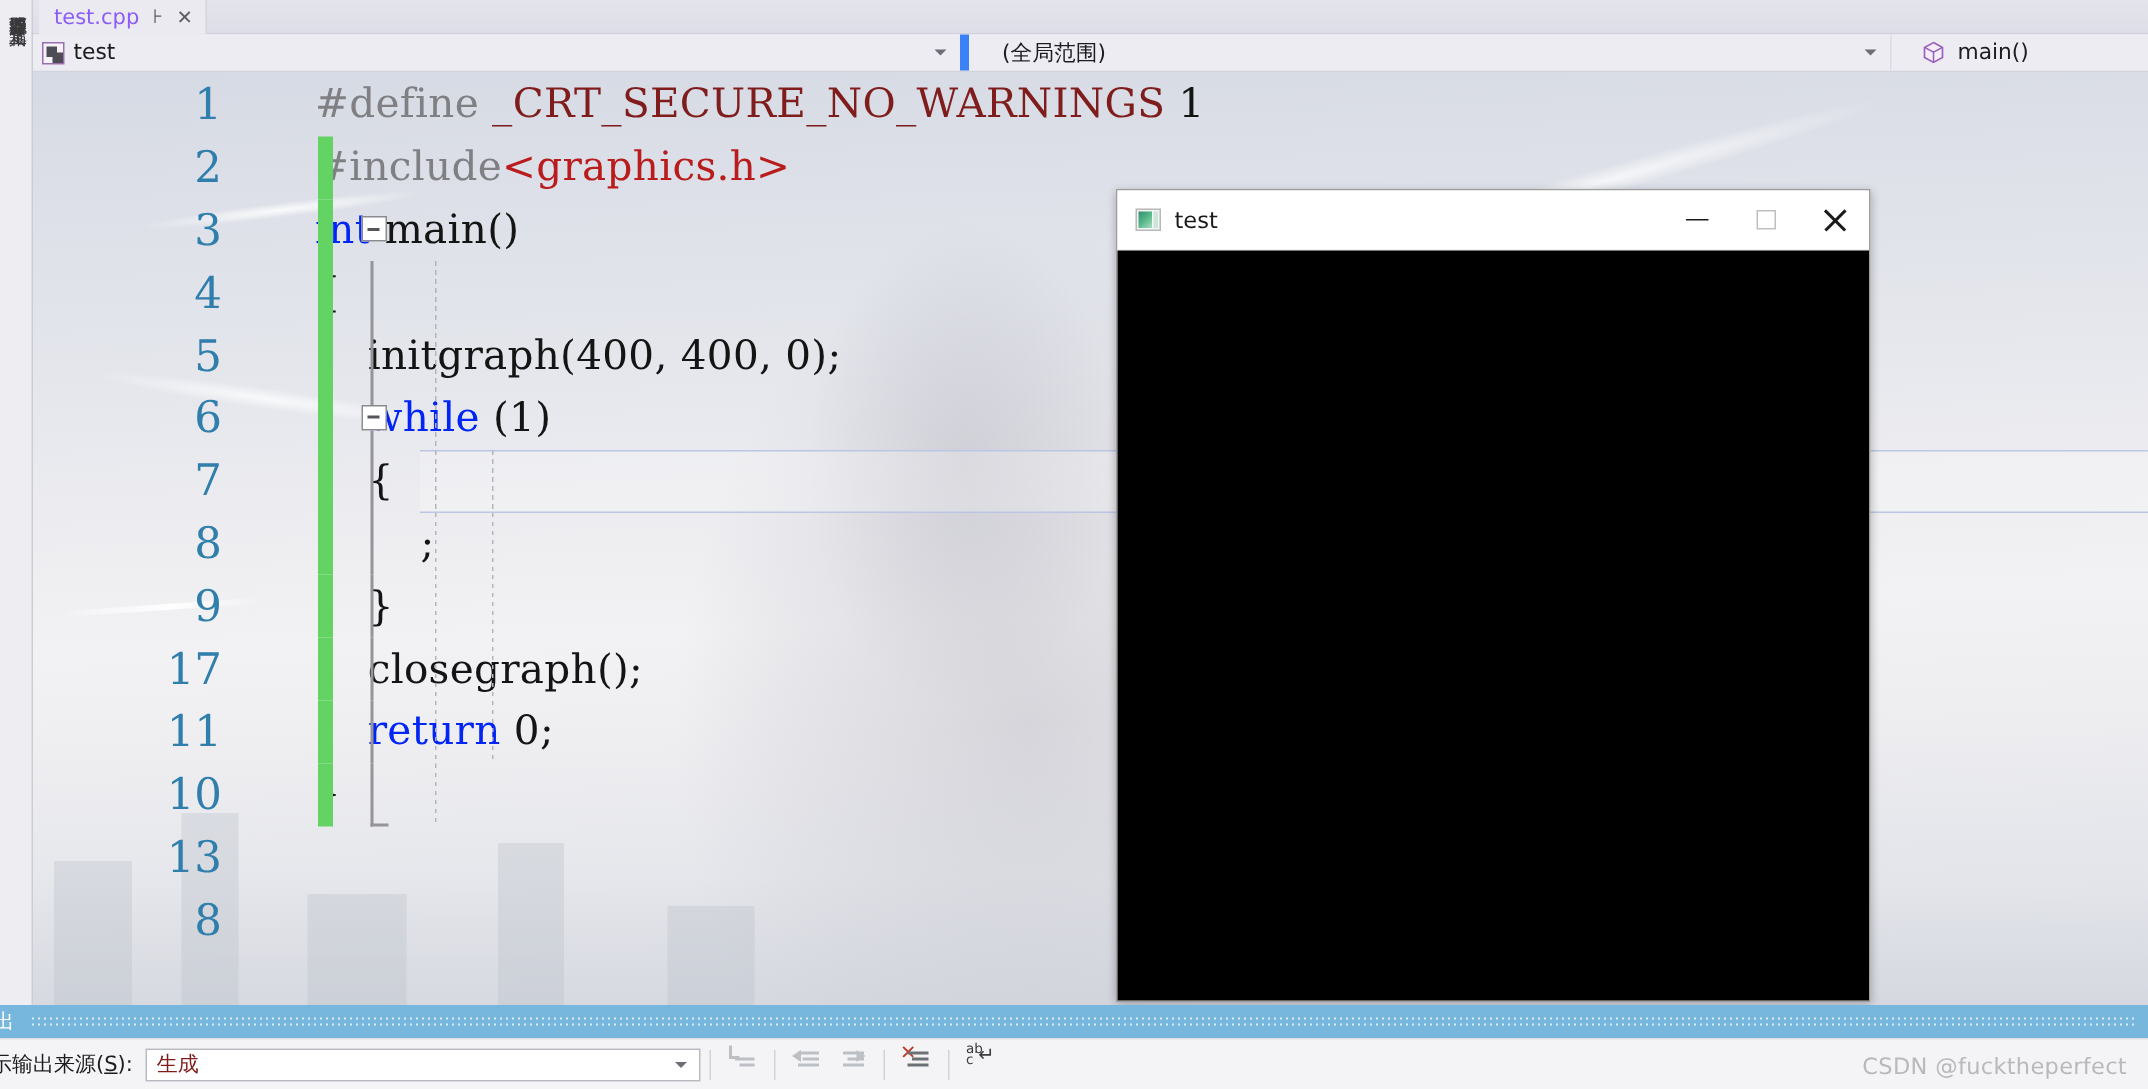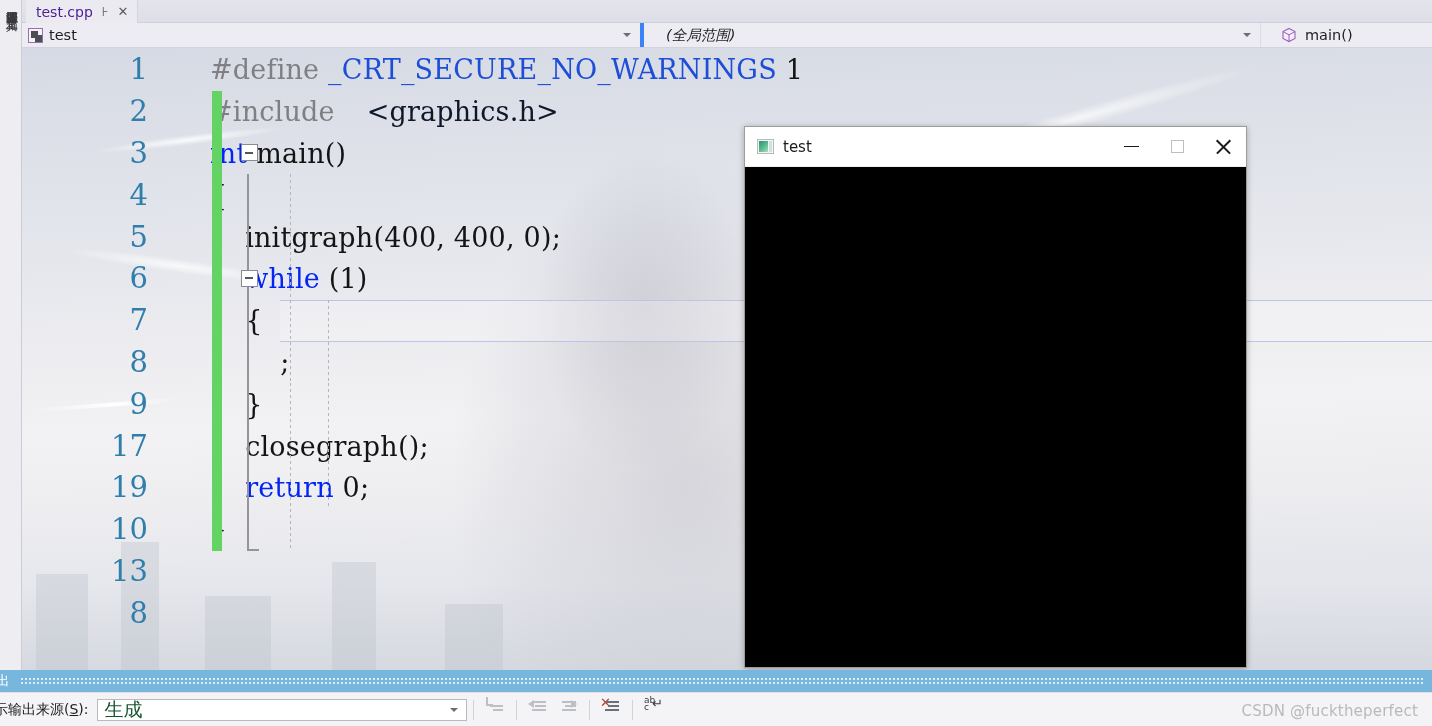--- a/index.html
+++ b/index.html
@@ -93,38 +93,38 @@
     background: linear-gradient(to bottom,#e4e4ec,#dedee8);
     border-bottom: 1px solid #cfcfdb;
   }
   .doctab {
     position: absolute; left: 4px; top: 0; height: 23px;
     display: flex; align-items: center; gap: 9px;
     padding: 0 8px 0 10px;
     background: #eaeaf0;
     border-right: 1px solid #d4d4dd;
   }
-  .doctab .name { font-size: 14px; color: #4c1d95; font-family:"DejaVu Sans",sans-serif; }
+  .doctab .name { font-size: 14px; color: #8b5cf6; font-family:"DejaVu Sans",sans-serif; }
   .doctab .pin, .doctab .close { font-size: 13px; color: #5a5a62; cursor: default; line-height: 1; }
   .doctab .pin { font-family: "DejaVu Sans", sans-serif; }
 
   
   .navbar {
     position: absolute; left: 22px; top: 23px; right: 0; height: 25px;
     background: #eceaf1;
     border-bottom: 1px solid #d3d3dd;
     display: flex; align-items: stretch;
   }
   .nav-cell {
     display: flex; align-items: center;
     position: relative;
     background: #eeecf3;
   }
   .nav-proj { width: 618px; padding-left: 6px; gap: 6px; }
-  .nav-scope { width: 620px; padding-left: 22px; border-left: 4px solid #3b82f6; font-style: italic; }
+  .nav-scope { width: 620px; padding-left: 22px; border-left: 6px solid #3b82f6; }
   .nav-func { flex: 1; padding-left: 20px; gap: 8px; border-left: 1px solid #dcdce6; }
   .nav-cell .arrow {
     position: absolute; right: 9px; top: 50%; margin-top: -2px;
     width: 0; height: 0;
     border-left: 4px solid transparent; border-right: 4px solid transparent;
     border-top: 4px solid #6d6d78;
   }
   .nav-label { font-size: 14.5px; color: #1d1d20; font-family: "DejaVu Sans", sans-serif; }
 
   .icon-proj {
@@ -166,22 +166,22 @@
   .code-text {
     font-family: "DejaVu Serif", serif;
     font-size: 27px;
     color: #141414;
     white-space: pre;
     line-height: 1;
     letter-spacing: 0.2px;
   }
   .kw       { color: #0025f5; }
   .pp       { color: #808084; }
-  .macro    { color: #1d4ed8; }
-  .hdr      { color: #0f172a; margin-left: 32px; }
+  .macro    { color: #7f1d1d; }
+  .hdr      { color: #b91c1c; }
   .plain    { color: #141414; }
 
   
   .chg {
     position: absolute; left: 190px; top: 0; width: 10px; height: 100%;
     background: #63d463;
   }
   
   .foldline {
     position: absolute; left: 225px; top: 0; width: 2px; height: 100%;
@@ -290,21 +290,21 @@
     font-family: "DejaVu Sans", sans-serif; white-space: nowrap;
   }
   .out-label u { text-decoration: underline; }
   .out-combo {
     position: relative; margin-left: 8px;
     width: 370px; height: 22px;
     background: #ffffff; border: 1px solid #b9b9c2;
     display: flex; align-items: center;
   }
   .out-combo .val {
-    font-size: 19px; color: #14532d; padding-left: 7px;
+    font-size: 14px; color: #7f1d1d; padding-left: 7px;
     font-family: "DejaVu Sans", sans-serif;
   }
   .out-combo .arrow {
     position:absolute; right: 8px; top: 50%; margin-top:-2px;
     width:0;height:0; border-left:4px solid transparent; border-right:4px solid transparent;
     border-top:4px solid #6d6d78;
   }
   .tb-sep { width:1px; height:20px; background:#d2d2da; margin: 0 6px; }
   .tb-btn { width: 30px; height: 26px; display:flex; justify-content:center; position: relative; }
   .lines-ico { position: relative; width: 17px; height: 13px; }
@@ -483,21 +483,21 @@
         <div class="foldline"></div>
         <div class="ln">17</div>
         <div class="glyph-margin"></div>
         <div class="code-text"><span class="plain">    closegraph();</span></div>
       </div>
       <div class="code-line">
         <div class="guide g1"></div>
         <div class="guide g2"></div>
         <div class="chg"></div>
         <div class="foldline"></div>
-        <div class="ln">19</div>
+        <div class="ln">11</div>
         <div class="glyph-margin"></div>
         <div class="code-text"><span class="plain">    </span><span class="kw">return</span><span class="plain"> 0;</span></div>
       </div>
       <div class="code-line">
         <div class="guide g1"></div>
         <div class="chg"></div>
         <div class="foldline tail"></div>
         <div class="ln">10</div>
         <div class="glyph-margin"></div>
         <div class="code-text"><span class="plain">}</span></div>

